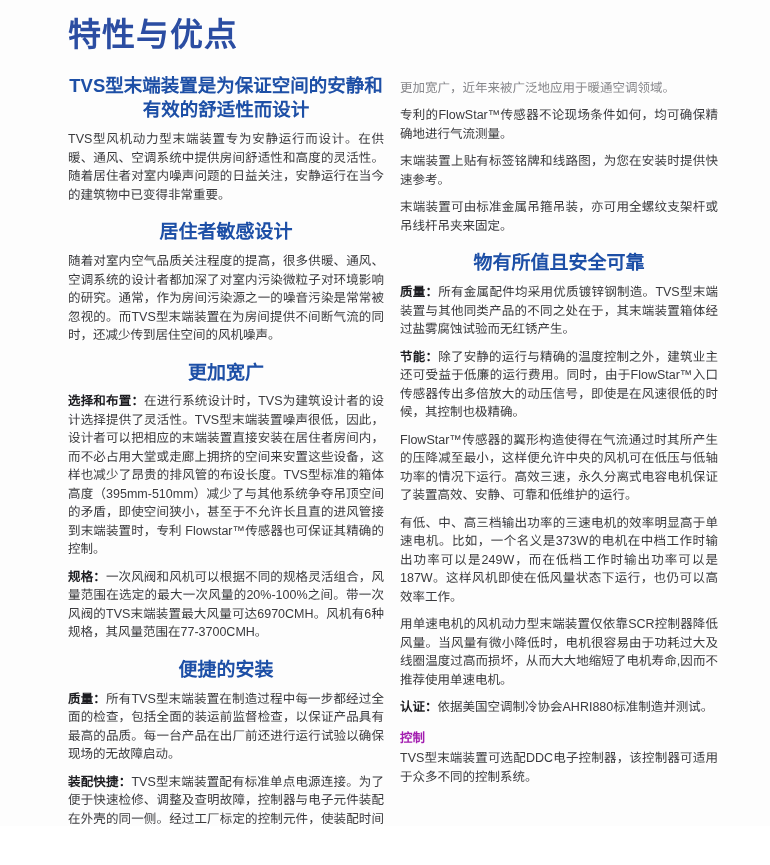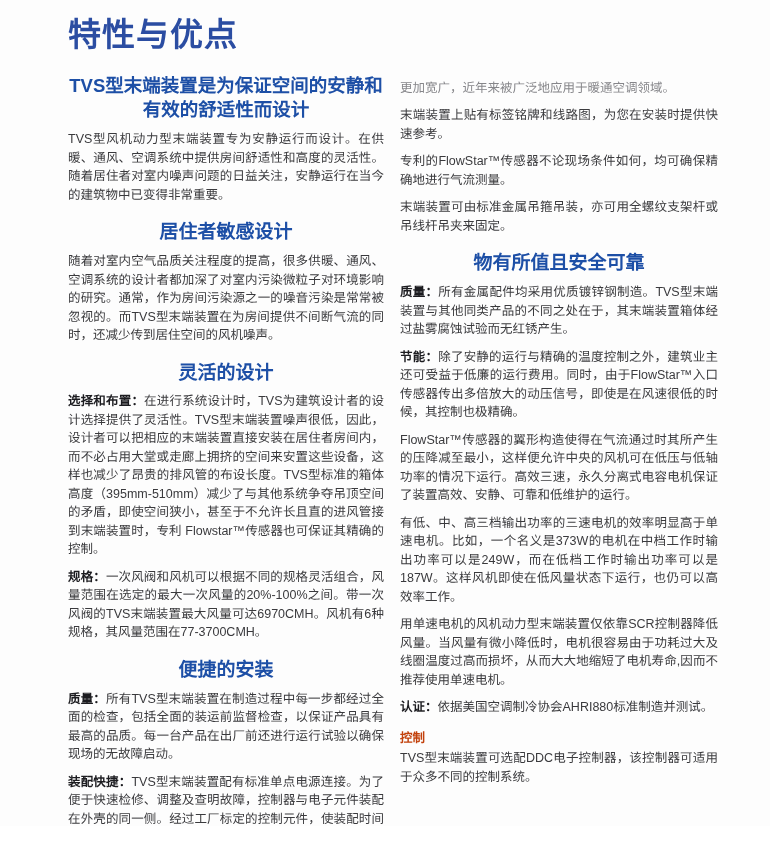--- a/index.html
+++ b/index.html
@@ -21,21 +21,21 @@
   .col-right{width:318px;flex:none;padding-top:5px;}
   .intro-heading{
     font-size:18.5px;font-weight:bold;color:#1d4fa6;
     line-height:1.28;margin:0 0 9px 0;text-align:center;
   }
   .section-heading{
     font-size:19px;font-weight:bold;color:#1d4fa6;
     margin:17px 0 8px 0;text-align:center;line-height:1.2;
   }
   .sub-heading{
-    font-size:12.5px;font-weight:bold;color:#c2410c;
+    font-size:12.5px;font-weight:bold;color:#a21caf;
     margin:12px 0 2px 0;text-align:left;
   }
   p.para{margin:0 0 9px 0;}
   .lead{font-weight:bold;color:#1c1c20;}
   .gray{color:#86868a;}
 </style>
 </head>
 <body>
 
 <div class="page">
@@ -45,35 +45,35 @@
   <div class="columns">
 
     <div class="col col-left">
 
       <h2 class="intro-heading">TVS型末端装置是为保证空间的安静和有效的舒适性而设计</h2>
       <p class="para">TVS型风机动力型末端装置专为安静运行而设计。在供暖、通风、空调系统中提供房间舒适性和高度的灵活性。随着居住者对室内噪声问题的日益关注，安静运行在当今的建筑物中已变得非常重要。</p>
 
       <h2 class="section-heading">居住者敏感设计</h2>
       <p class="para">随着对室内空气品质关注程度的提高，很多供暖、通风、空调系统的设计者都加深了对室内污染微粒子对环境影响的研究。通常，作为房间污染源之一的噪音污染是常常被忽视的。而TVS型末端装置在为房间提供不间断气流的同时，还减少传到居住空间的风机噪声。</p>
 
-      <h2 class="section-heading">灵活的设计</h2>
+      <h2 class="section-heading">更加宽广</h2>
       <p class="para"><span class="lead">选择和布置：</span><span>在进行系统设计时，TVS为建筑设计者的设计选择提供了灵活性。TVS型末端装置噪声很低，因此，设计者可以把相应的末端装置直接安装在居住者房间内，而不必占用大堂或走廊上拥挤的空间来安置这些设备，这样也减少了昂贵的排风管的布设长度。TVS型标准的箱体高度（395mm-510mm）减少了与其他系统争夺吊顶空间的矛盾，即使空间狭小，甚至于不允许长且直的进风管接到末端装置时，专利 Flowstar™传感器也可保证其精确的控制。</span></p>
       <p class="para"><span class="lead">规格：</span><span>一次风阀和风机可以根据不同的规格灵活组合，风量范围在选定的最大一次风量的20%-100%之间。带一次风阀的TVS末端装置最大风量可达6970CMH。风机有6种规格，其风量范围在77-3700CMH。</span></p>
 
       <h2 class="section-heading">便捷的安装</h2>
       <p class="para"><span class="lead">质量：</span><span>所有TVS型末端装置在制造过程中每一步都经过全面的检查，包括全面的装运前监督检查，以保证产品具有最高的品质。每一台产品在出厂前还进行运行试验以确保现场的无故障启动。</span></p>
       <p class="para"><span class="lead">装配快捷：</span><span>TVS型末端装置配有标准单点电源连接。为了便于快速检修、调整及查明故障，控制器与电子元件装配在外壳的同一侧。经过工厂标定的控制元件，使装配时间得以最大限度的节省。</span></p>
 
     </div>
 
     <div class="col col-right">
 
       <p class="para gray">更加宽广，近年来被广泛地应用于暖通空调领域。</p>
+      <p class="para">专利的FlowStar™传感器不论现场条件如何，均可确保精确地进行气流测量。</p>
       <p class="para">末端装置上贴有标签铭牌和线路图，为您在安装时提供快速参考。</p>
-      <p class="para">专利的FlowStar™传感器不论现场条件如何，均可确保精确地进行气流测量。</p>
       <p class="para">末端装置可由标准金属吊箍吊装，亦可用全螺纹支架杆或吊线杆吊夹来固定。</p>
 
       <h2 class="section-heading">物有所值且安全可靠</h2>
       <p class="para"><span class="lead">质量：</span><span>所有金属配件均采用优质镀锌钢制造。TVS型末端装置与其他同类产品的不同之处在于，其末端装置箱体经过盐雾腐蚀试验而无红锈产生。</span></p>
       <p class="para"><span class="lead">节能：</span><span>除了安静的运行与精确的温度控制之外，建筑业主还可受益于低廉的运行费用。同时，由于FlowStar™入口传感器传出多倍放大的动压信号，即使是在风速很低的时候，其控制也极精确。</span></p>
       <p class="para">FlowStar™传感器的翼形构造使得在气流通过时其所产生的压降减至最小，这样便允许中央的风机可在低压与低轴功率的情况下运行。高效三速，永久分离式电容电机保证了装置高效、安静、可靠和低维护的运行。</p>
       <p class="para">有低、中、高三档输出功率的三速电机的效率明显高于单速电机。比如，一个名义是373W的电机在中档工作时输出功率可以是249W，而在低档工作时输出功率可以是187W。这样风机即使在低风量状态下运行，也仍可以高效率工作。</p>
       <p class="para">用单速电机的风机动力型末端装置仅依靠SCR控制器降低风量。当风量有微小降低时，电机很容易由于功耗过大及线圈温度过高而损坏，从而大大地缩短了电机寿命,因而不推荐使用单速电机。</p>
       <p class="para"><span class="lead">认证：</span><span>依据美国空调制冷协会AHRI880标准制造并测试。</span></p>
 

